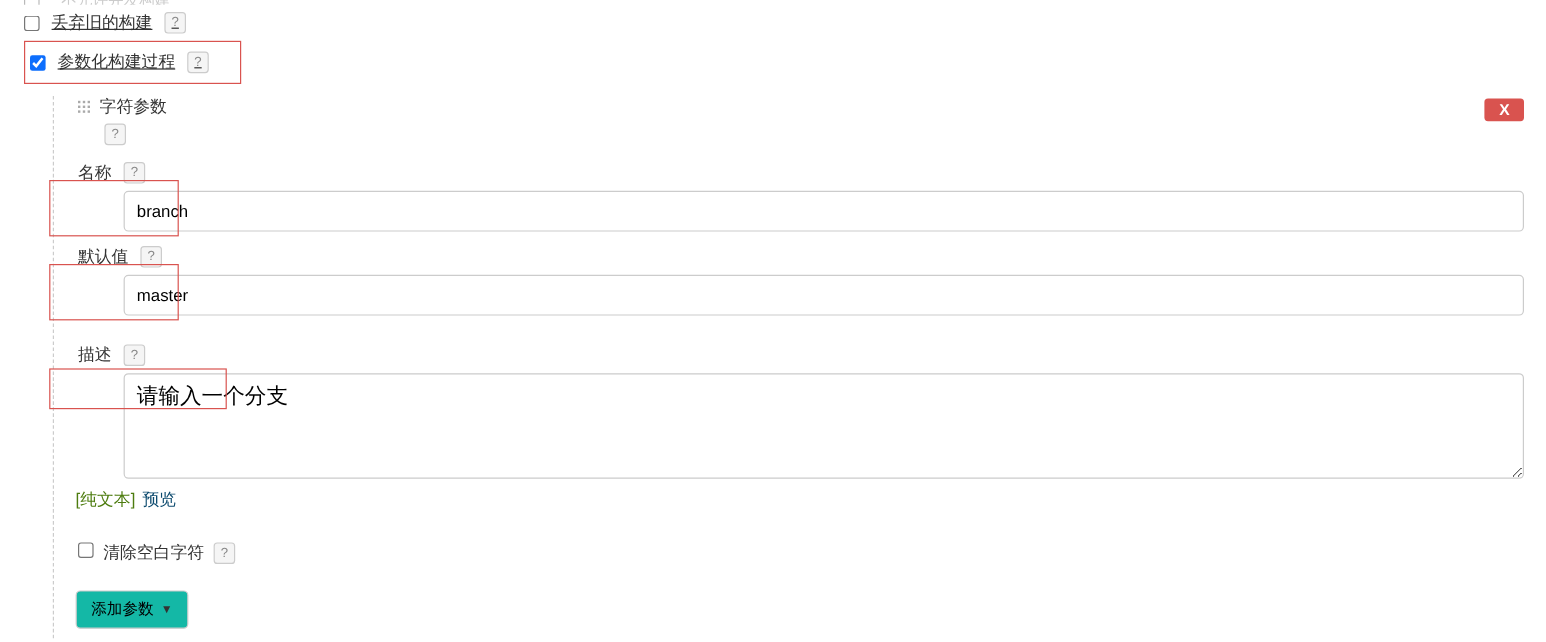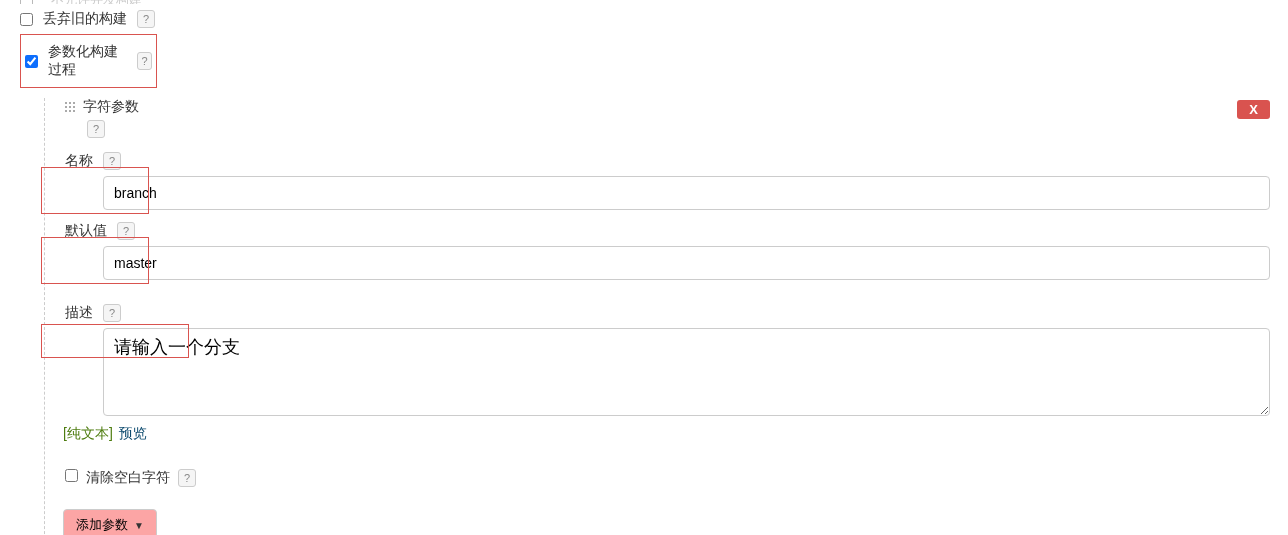--- a/index.html
+++ b/index.html
@@ -16,20 +16,21 @@
     }
     .container {
       padding-left: 20px;
       position: relative;
     }
     .option-row {
       display: flex;
       align-items: center;
       padding: 2px 0;
       margin-bottom: 4px;
+      text-decoration: underline;
     }
     .option-row input[type="checkbox"] {
       margin-right: 10px;
       width: 13px;
       height: 13px;
       cursor: pointer;
     }
     .option-row .label {
       margin-right: 6px;
     }
@@ -44,21 +45,21 @@
       background: #f5f5f5;
       color: #888;
       font-size: 11px;
       cursor: pointer;
       margin-left: 4px;
     }
     .red-box-1 {
       border: 1px solid #d9534f;
       padding: 6px 4px;
       margin-bottom: 6px;
-      width: 137px;
+      width: 181px;
     }
     .param-section {
       margin-left: 24px;
       border-left: 1px dashed #ccc;
       padding-left: 18px;
       position: relative;
     }
     .param-header {
       display: flex;
       align-items: center;
@@ -179,21 +180,21 @@
       margin-top: 26px;
       margin-left: 2px;
     }
     .trim-row input[type="checkbox"] {
       margin-right: 8px;
       cursor: pointer;
     }
     .add-param-btn {
       display: inline-flex;
       align-items: center;
-      background: #fca5a5;
+      background: #14b8a6;
       border: 1px solid #ccc;
       border-radius: 4px;
       padding: 6px 12px;
       font-size: 13px;
       cursor: pointer;
       margin-top: 22px;
       margin-bottom: 8px;
     }
     .caret-down {
       margin-left: 6px;

